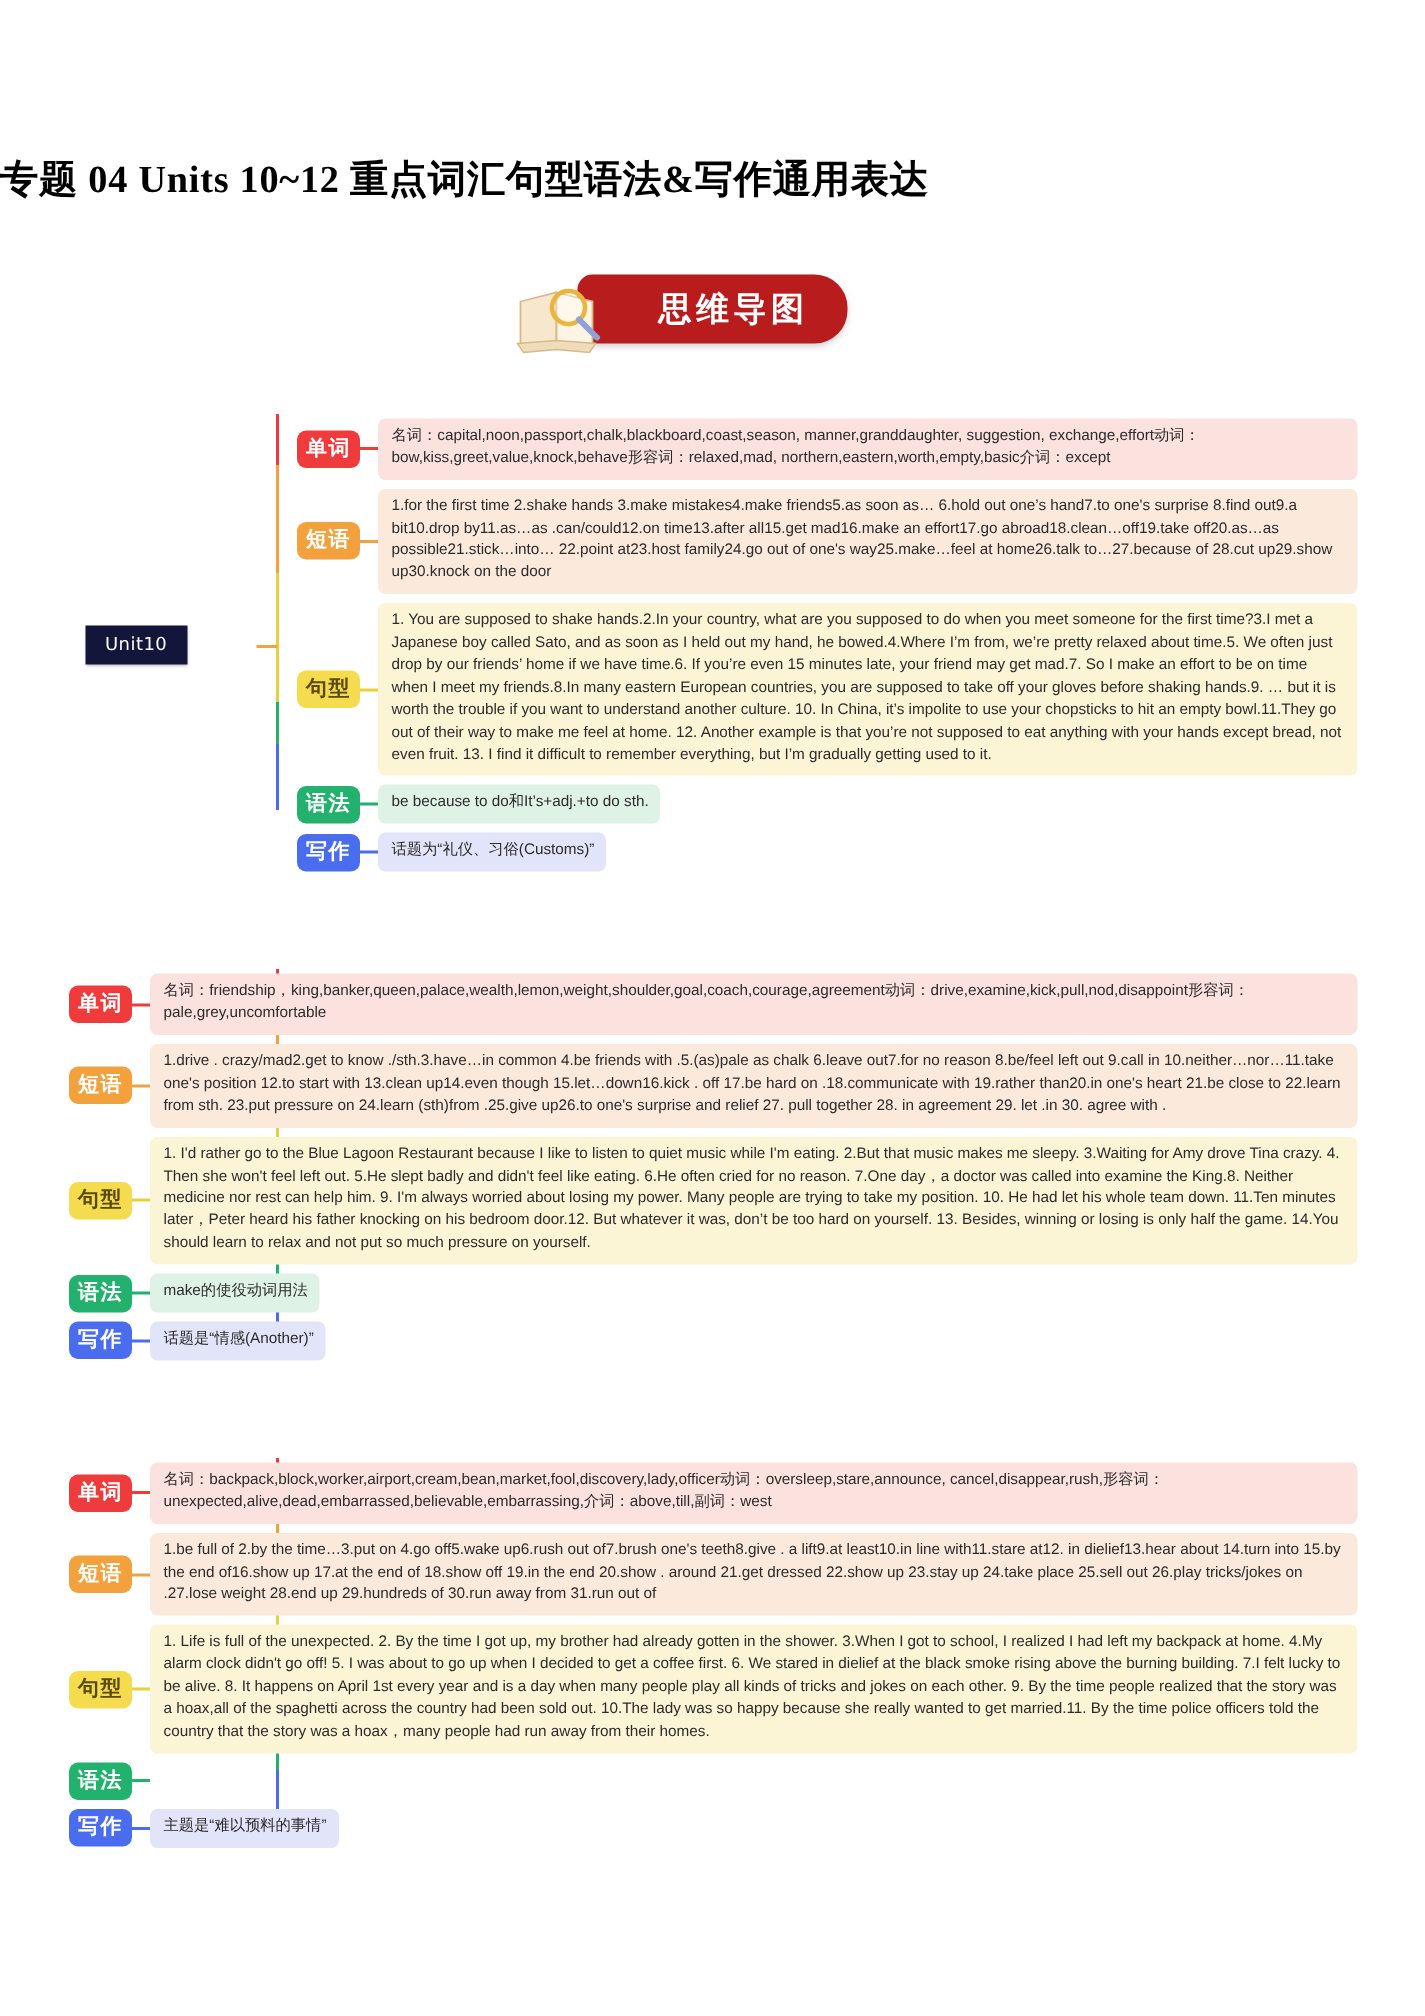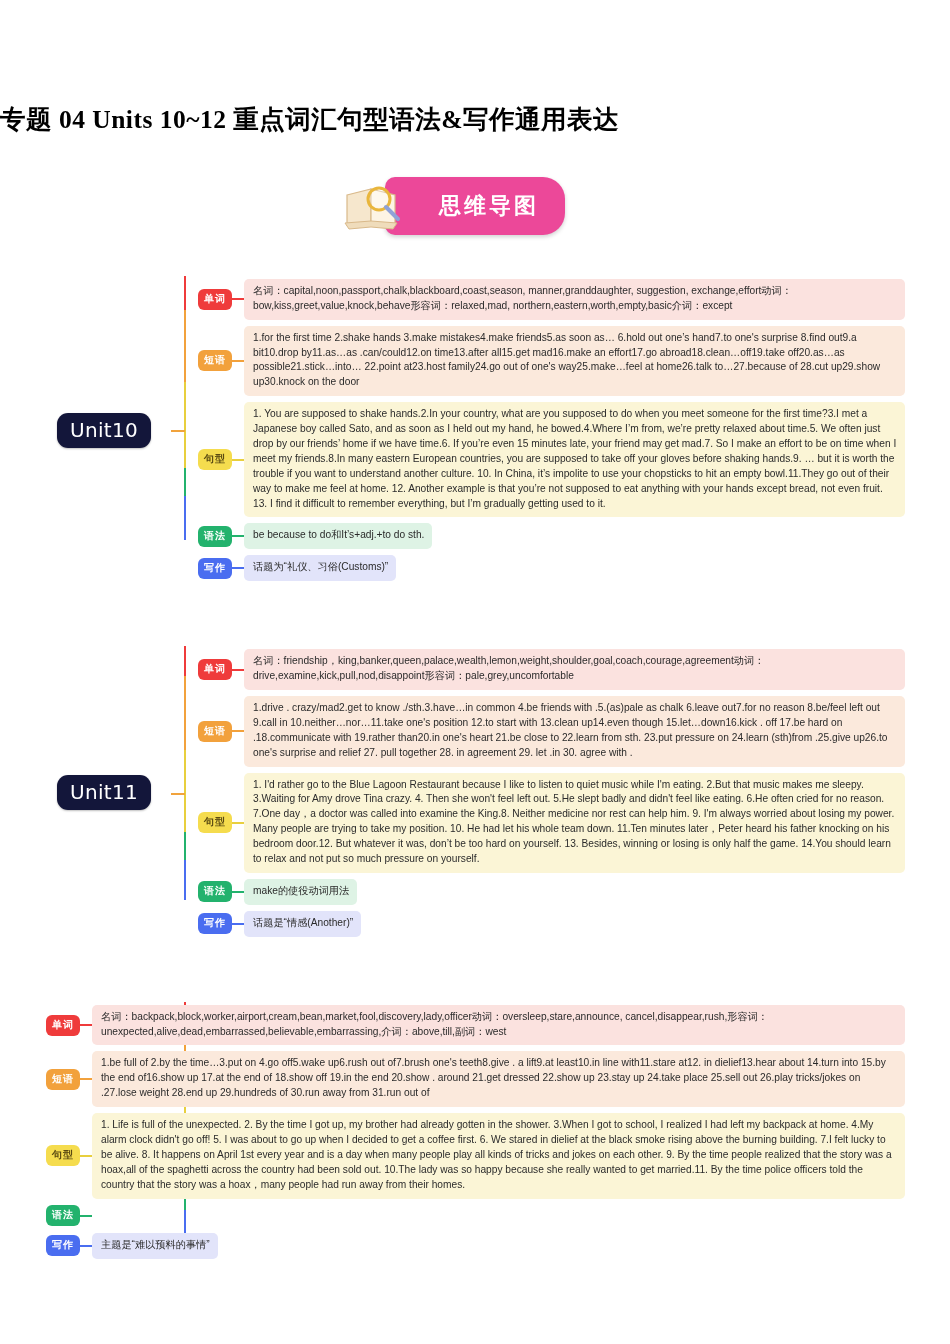--- a/index.html
+++ b/index.html
@@ -42,23 +42,23 @@
     position:relative;
     display:flex;
     align-items:center;
     height:48px;
   }
   .banner-plate{
     position:relative;
     display:flex;
     align-items:center;
     justify-content:center;
-    height:58px;
+    height:46px;
     padding:0 26px 0 54px;
-    background:#ec4899;
+    background:#b91c1c;
     border-radius:10px 22px 22px 10px;
     box-shadow:0 2px 4px rgba(0,0,0,.18);
   }
   .banner-text{
     color:#ffffff;
     font-size:22px;
     font-weight:bold;
     letter-spacing:3px;
     font-family:"DejaVu Sans","Liberation Sans",sans-serif;
   }
@@ -91,23 +91,23 @@
     width:140px;
     flex:0 0 140px;
     display:flex;
     align-items:center;
     justify-content:flex-start;
     padding-left:12px;
   }
   .unit-chip{
     background:#13163a;
     color:#ffffff;
-    border-radius:11px;
+    border-radius:0;
     padding:6px 13px 7px 13px;
-    font-size:20px;
+    font-size:12px;
     font-weight:500;
     letter-spacing:.3px;
     line-height:1.1;
     white-space:nowrap;
     box-shadow:0 1px 2px rgba(0,0,0,.25);
     font-family:"DejaVu Sans","Liberation Sans",sans-serif;
   }
   
   .spine{
     position:absolute;
@@ -139,21 +139,21 @@
     align-items:center;
     min-height:22px;
     margin:3px 0;
   }
   .tag{
     position:relative;
     z-index:2;
     flex:0 0 auto;
     margin-left:1px;
     color:#fff;
-    font-size:10px;
+    font-size:14px;
     font-weight:bold;
     line-height:1;
     padding:5px 6px 6px 6px;
     border-radius:6px;
     letter-spacing:1px;
     white-space:nowrap;
     font-family:"DejaVu Sans","Liberation Sans",sans-serif;
     text-align:center;
   }
   .connector{
@@ -269,24 +269,20 @@
 
     <div class="unit-block" style="margin-top:62px;">
       <div class="unit-grid">
         <div class="spine">
           <i style="background:#ef3b3b;height:30px;"></i>
           <i style="background:#f2a13c;height:74px;"></i>
           <i style="background:#e8cf3e;height:82px;"></i>
           <i style="background:#23b26d;height:28px;"></i>
           <i style="background:#4a6df0;height:40px;"></i>
         </div>
-        <div class="unit-left">
-          <span class="unit-chip">Unit11</span>
-          <span class="unit-stub" style="top:50%;"></span>
-        </div>
         <div class="rows">
 
           <div class="row c-word">
             <span class="tag">单词</span>
             <span class="connector"></span>
             <div class="content">名词：friendship，king,banker,queen,palace,wealth,lemon,weight,shoulder,goal,coach,courage,agreement动词：drive,examine,kick,pull,nod,disappoint形容词：pale,grey,uncomfortable</div>
           </div>
 
           <div class="row c-phrase">
             <span class="tag">短语</span>

